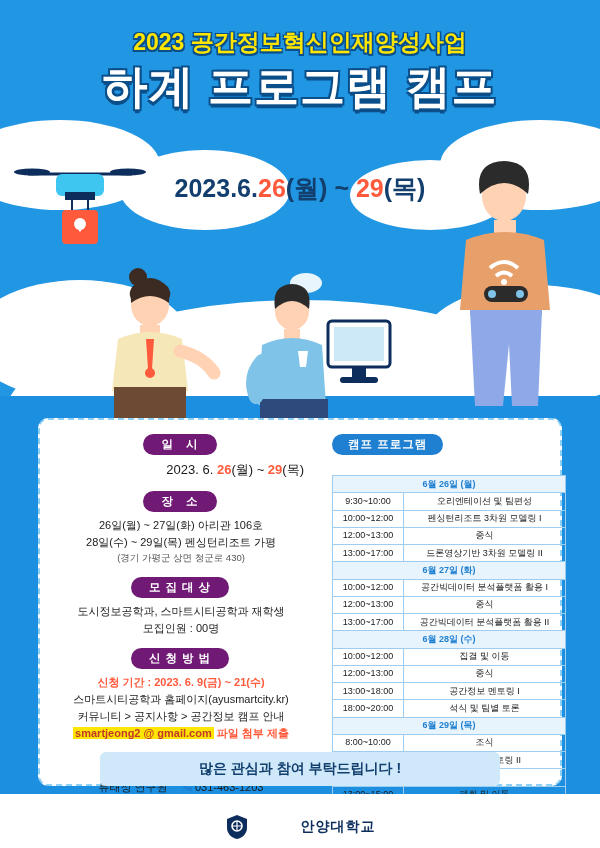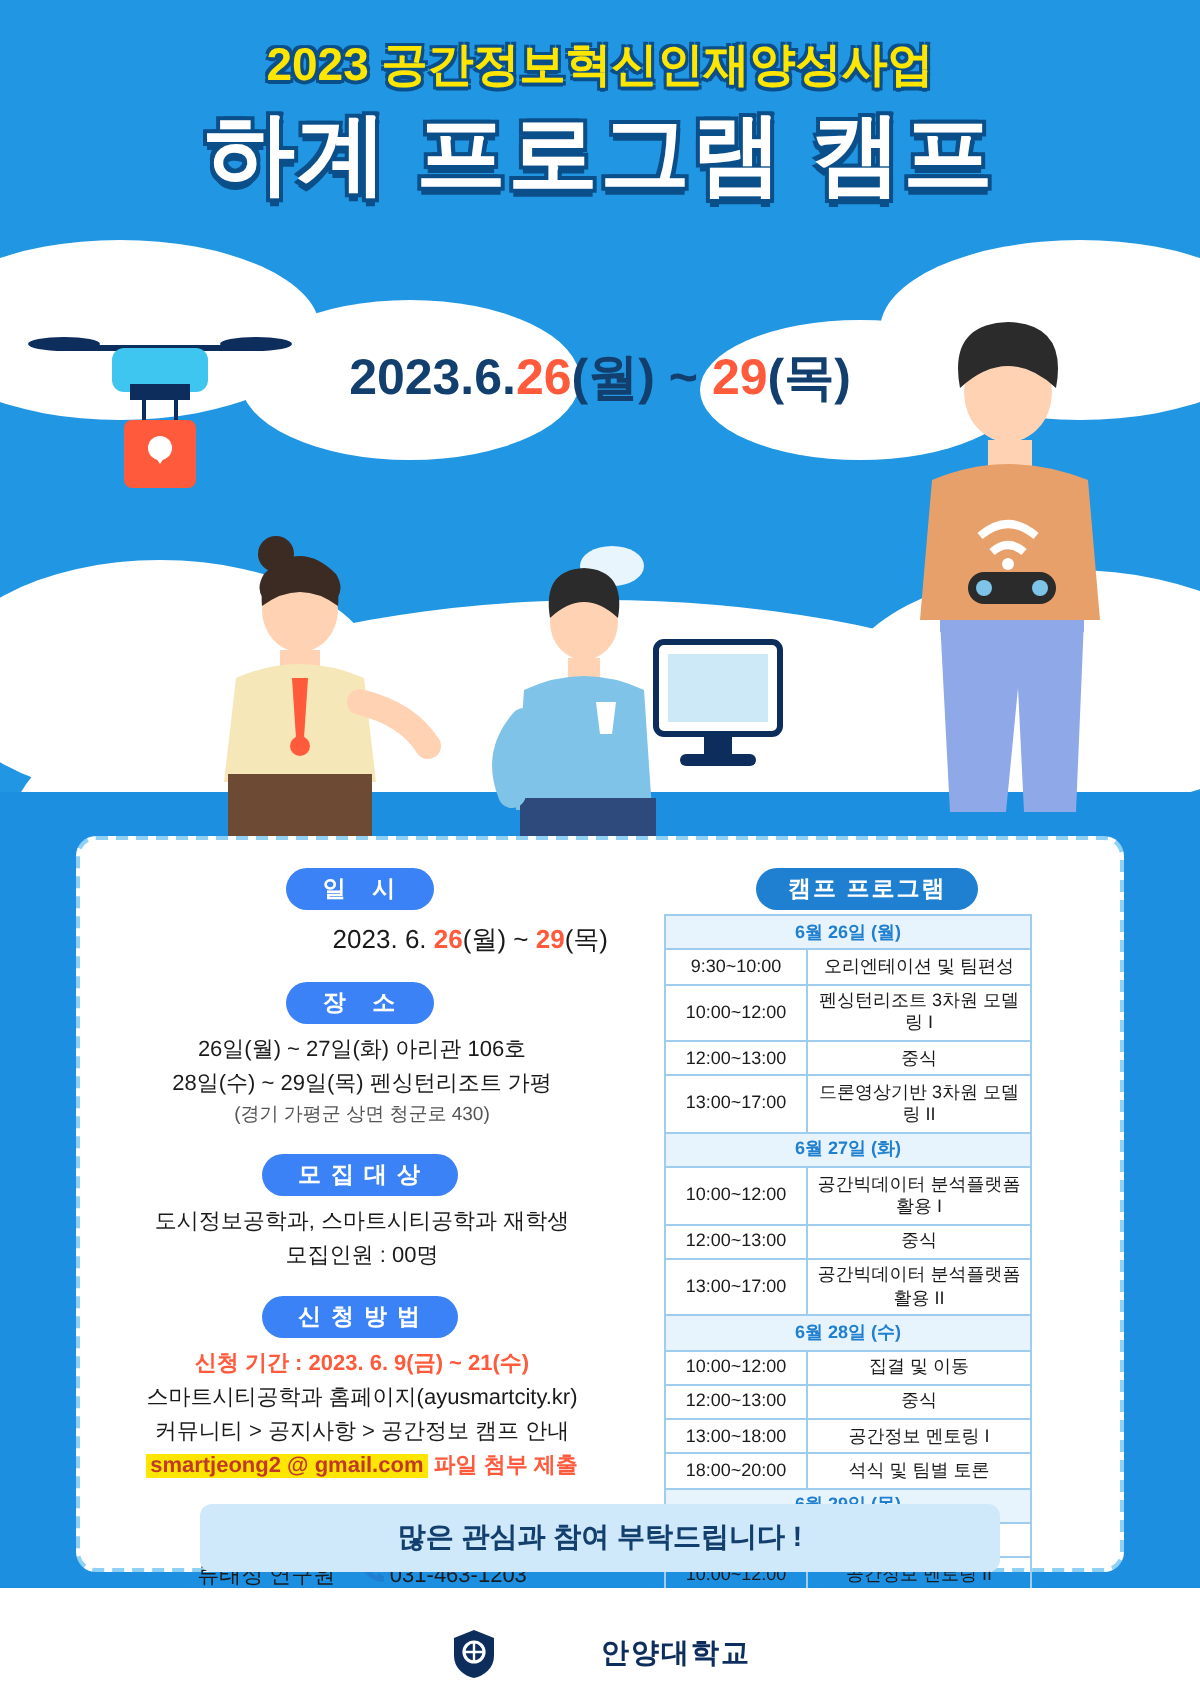--- a/index.html
+++ b/index.html
@@ -13,21 +13,21 @@
   .poster{
     position:absolute;left:0;top:0;width:600px;height:848px;
     background:#1d8fe0;
     overflow:hidden;
   }
   
   .sky{position:absolute;left:0;top:0;width:600px;height:420px;background:#2196e3;overflow:hidden;}
   .cloud{position:absolute;background:#ffffff;border-radius:50%;opacity:1;}
   .cloudband{position:absolute;left:0;width:600px;height:120px;background:#ffffff;border-radius:50% 50% 0 0 / 100% 100% 0 0;}
   
-  .title-wrap{position:absolute;left:0;top:20px;width:600px;text-align:center;z-index:6;}
+  .title-wrap{position:absolute;left:0;top:30px;width:600px;text-align:center;z-index:6;}
   .t1{
     font-size:23px;font-weight:bold;letter-spacing:0px;color:#ffe600;
     -webkit-text-stroke:0px;
     text-shadow:
       -1.5px -1.5px 0 #0b4f8a, 1.5px -1.5px 0 #0b4f8a,
       -1.5px 1.5px 0 #0b4f8a, 1.5px 1.5px 0 #0b4f8a,
       0 2px 0 #0b4f8a;
     line-height:1.1;
   }
   .t2{
@@ -59,36 +59,36 @@
   .panel{
     position:absolute;left:38px;top:418px;width:524px;height:368px;
     background:#ffffff;border-radius:10px;
     border:2px dashed #8fd0f5;
     box-sizing:border-box;
     z-index:7;
   }
   .col-left{position:absolute;left:16px;top:14px;width:248px;}
   .col-right{position:absolute;left:292px;top:14px;width:216px;}
   .seg-head{
-    display:inline-block;background:#3b82f6;color:#ffffff;font-size:11.5px;font-weight:bold;
+    display:inline-block;background:#701a75;color:#ffffff;font-size:11.5px;font-weight:bold;
     letter-spacing:5px;padding:3px 14px 3px 18px;border-radius:12px;text-align:center;
   }
   .seg-wrap{text-align:center;margin-bottom:5px;}
   .seg-body{font-size:11px;color:#1a1a1a;line-height:1.55;margin:0 0 11px 2px;}
   .seg-body .em-red{color:#ff5a3c;font-weight:bold;}
   .seg-body .big{font-size:13px;}
   .small-note{font-size:9.5px;color:#555;}
   .mail-hl{background:#ffe600;color:#c0392b;font-weight:bold;padding:0 2px;}
   .ic{width:12px;height:12px;display:inline-block;}
   
   .prog-head{
     display:inline-block;background:#1f7fd0;color:#fff;font-size:11.5px;font-weight:bold;
-    padding:3px 16px;border-radius:12px;letter-spacing:1px;margin-left:46px;
-  }
-  table.prog{border-collapse:collapse;width:184px;margin-top:2px;font-size:9px;}
+    padding:3px 16px;border-radius:12px;letter-spacing:1px;
+  }
+  table.prog{border-collapse:collapse;width:234px;margin-top:20px;font-size:9px;}
   table.prog td{border:1px solid #9ecdf0;padding:2.5px 2px;color:#1a1a1a;text-align:center;line-height:1.25;}
   table.prog td.daybar{background:#e8f4fd;color:#1f7fd0;font-weight:bold;font-size:9px;}
   table.prog td.time{width:66px;}
   .foot-note{font-size:8px;color:#444;margin-top:3px;}
   
   .banner{
     position:absolute;left:100px;top:752px;width:400px;height:34px;
     background:#cfe8fa;border-radius:6px;z-index:8;
     display:flex;align-items:center;justify-content:center;
     font-size:14px;font-weight:bold;color:#123f6d;

